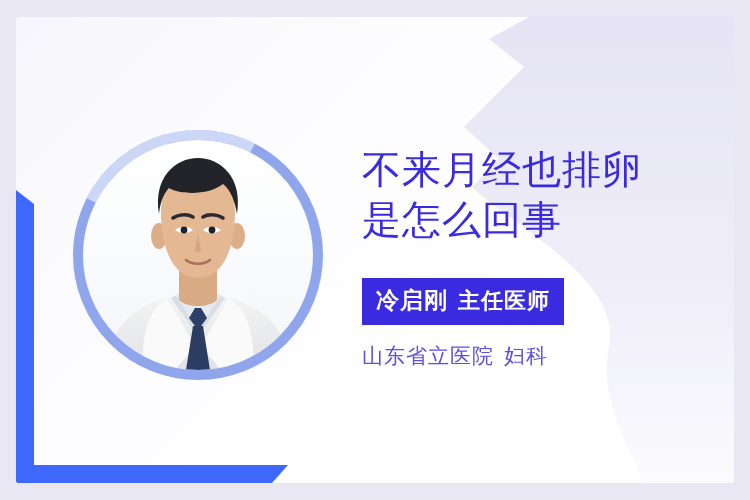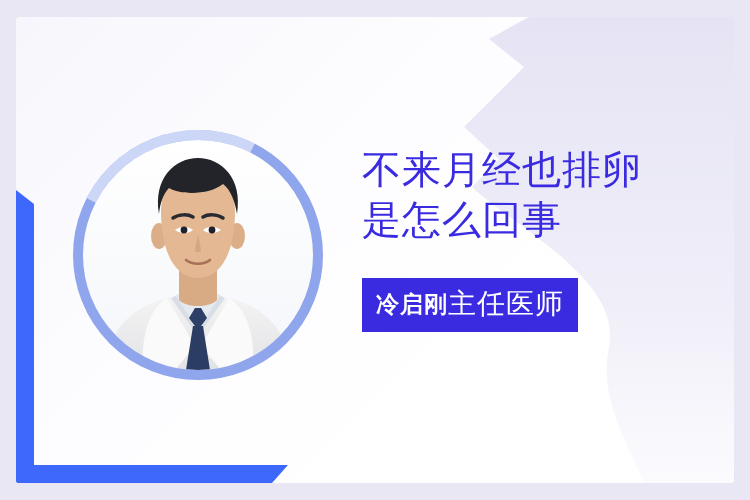--- a/index.html
+++ b/index.html
@@ -127,35 +127,35 @@
     line-height: 50px;
     font-weight: 400;
     letter-spacing: 1px;
     margin: 0;
     white-space: pre-line;
     font-family: "DejaVu Sans", "Liberation Sans", sans-serif;
   }
   .name-badge {
     display: inline-flex;
     align-items: center;
-    gap: 0;
+    gap: 10px;
     background: #3a2be0;
     color: #ffffff;
     padding: 7px 14px 9px 14px;
     margin-top: 33px;
     font-family: "DejaVu Sans", "Liberation Sans", sans-serif;
   }
   .badge-name {
     font-size: 23px;
     font-weight: bold;
     letter-spacing: 1px;
   }
   .badge-title {
-    font-size: 28px;
-    font-weight: 400;
+    font-size: 22px;
+    font-weight: 700;
     letter-spacing: 1px;
   }
   .affiliation {
     margin-top: 17px;
     color: #5d4fe0;
     font-size: 21px;
     letter-spacing: 1px;
     font-family: "DejaVu Sans", "Liberation Sans", sans-serif;
   }
   .affil-dept { margin-left: 10px; }
@@ -245,16 +245,19 @@
 
     <div class="text-block">
       <h1 class="headline">不来月经也排卵
 是怎么回事</h1>
 
       <div class="name-badge">
         <span class="badge-name">冷启刚</span>
         <span class="badge-title">主任医师</span>
       </div>
 
+      <div class="affiliation">
+        <span>山东省立医院</span><span class="affil-dept">妇科</span>
+      </div>
     </div>
 
   </div>
 </div>
 
 </body></html>

